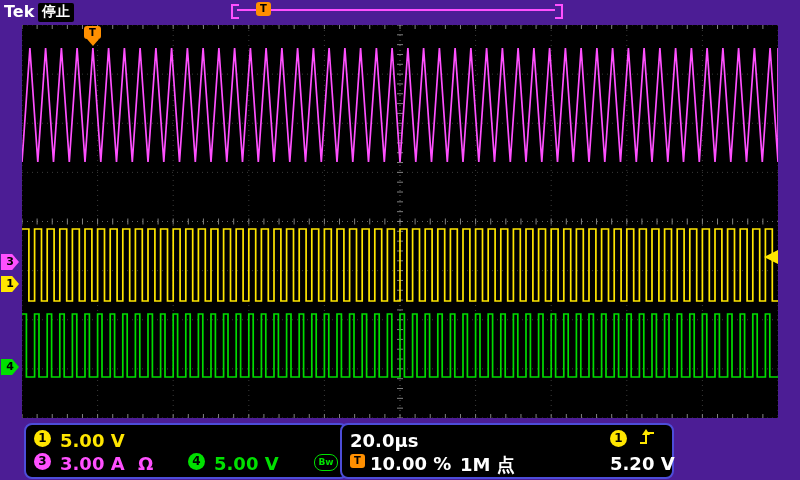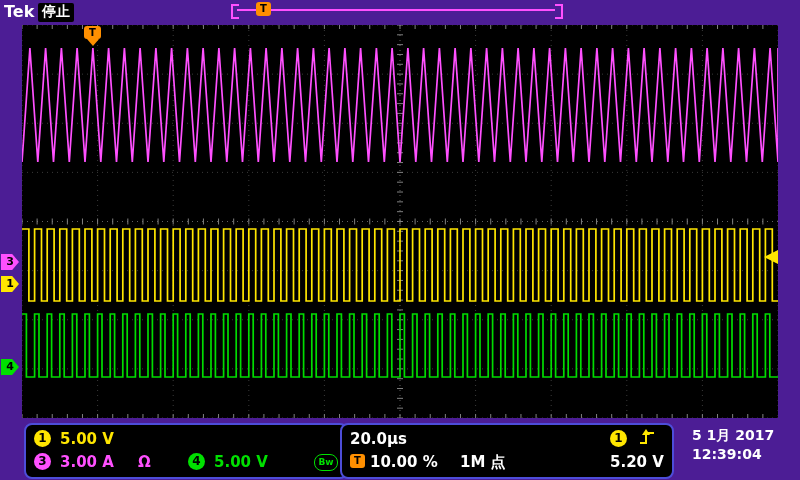--- a/index.html
+++ b/index.html
@@ -32,21 +32,21 @@
   .m4{top:359px;background:#00e000;}
   .trig-arrow{position:absolute;left:764px;top:250px;width:14px;height:14px;background:#ffe600;
     clip-path:polygon(100% 0,100% 100%,0 50%);}
   
   .panel{position:absolute;background:#000;border:2px solid #4d4dd9;border-radius:8px;}
   .pleft{left:24px;top:423px;width:320px;height:52px;}
   .pmid{left:340px;top:423px;width:330px;height:52px;}
   .badge{position:absolute;width:17px;height:17px;border-radius:50%;color:#000;font-size:12px;
     font-weight:bold;text-align:center;line-height:17px;}
   .bg-y{background:#ffe600;} .bg-m{background:#ff50ff;} .bg-g{background:#00e000;}
-  .val{position:absolute;font-size:15px;font-weight:bold;white-space:nowrap;}
+  .val{position:absolute;font-size:18px;font-weight:bold;white-space:nowrap;}
   .c-y{color:#ffe600;} .c-m{color:#ff50ff;} .c-g{color:#00e000;} .c-w{color:#fff;}
   .bw{position:absolute;left:288px;top:29px;width:22px;height:15px;border:1px solid #00e000;border-radius:8px;
     color:#00e000;font-size:9px;font-weight:bold;text-align:center;line-height:15px;}
   .tbadge{position:absolute;left:8px;top:29px;width:15px;height:14px;background:#ff8f00;border-radius:3px;
     color:#000;font-size:10px;font-weight:bold;text-align:center;line-height:14px;}
   .slope{position:absolute;left:296px;top:2px;}
   .datetime{position:absolute;left:692px;top:426px;color:#fff;font-size:14px;font-weight:bold;line-height:19px;white-space:nowrap;}
   .watermark{position:absolute;right:4px;bottom:1px;color:#00a550;font-size:17px;font-weight:bold;letter-spacing:0.5px;}
 </style>
 </head>
@@ -306,18 +306,14 @@
     <svg class="slope" width="18" height="20">
       <polyline points="2,16 8,16 8,6 16,6" fill="none" stroke="#ffe600" stroke-width="2"></polyline>
       <polygon points="8,2 4,8 12,8" fill="#ffe600"></polygon>
     </svg>
     <span class="tbadge">T</span>
     <span class="val c-w" style="left:28px;top:28px;">10.00 %</span>
     <span class="val c-w" style="left:118px;top:28px;">1M 点</span>
     <span class="val c-w" style="left:268px;top:28px;">5.20 V</span>
   </div>
 
-  <div class="datetime">
-    <div>5 1月 2017</div>
-    <div>12:39:04</div>
-  </div>
 
 </div>
 
 </body></html>

